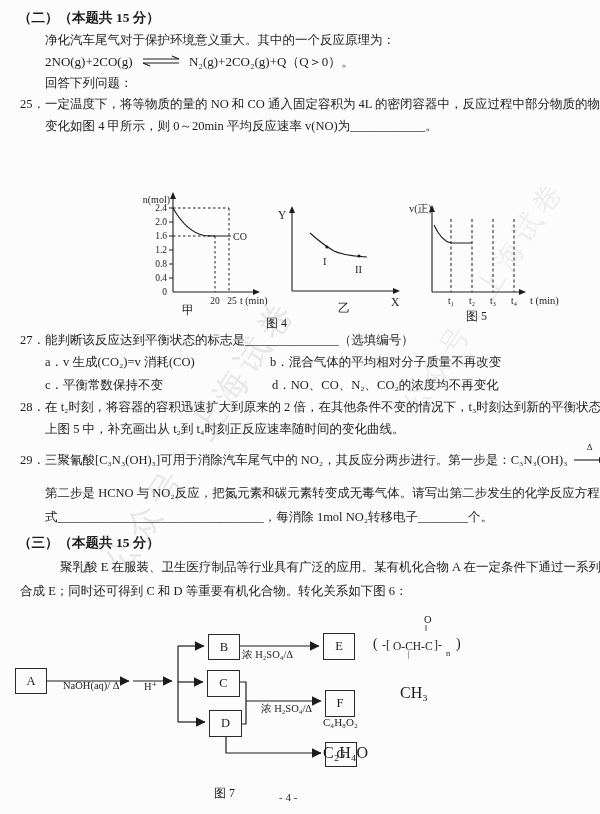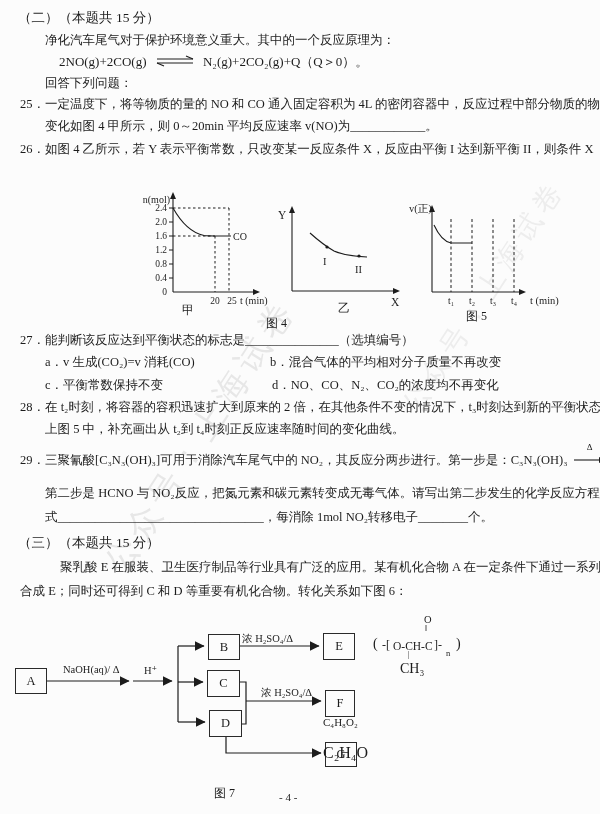--- a/index.html
+++ b/index.html
@@ -1,30 +1,30 @@
 <!DOCTYPE html>
 <html><head>
 <meta charset="utf-8">
 <style>
   html,body{margin:0;padding:0;background:#e8e8e8;}
   .page{position:relative;width:600px;height:814px;background:#fcfcfc;overflow:hidden;
         font-family:"Liberation Serif","DejaVu Serif",serif;color:#1c1c1c;}
   .t{position:absolute;white-space:nowrap;font-size:12.5px;line-height:1.25;z-index:2;}
-  .bold{font-weight:400;font-size:13.5px;}
-  .eq{font-size:13px;margin-left:14px;}
+  .bold{font-weight:700;font-size:13.5px;}
+  .eq{font-size:13px;}
   .eq .equilib{display:inline-block;vertical-align:middle;margin:0 4px;}
   .rxn-arrow{display:inline-block;position:relative;width:34px;vertical-align:baseline;margin:0 2px;}
   .rxn-arrow .cond{position:absolute;top:-13px;left:50%;transform:translateX(-50%);font-size:9px;}
   .rxn-arrow svg{display:block;margin-top:0px;}
   .figure{position:absolute;z-index:2;}
   .figure svg text{font-family:"Liberation Serif","DejaVu Serif",serif;fill:#1c1c1c;}
   .caption{position:absolute;font-size:12px;z-index:2;white-space:nowrap;}
   .fbox{position:absolute;border:1.3px solid #2a2a2a;display:flex;align-items:center;justify-content:center;
         font-size:12.5px;background:#fcfcfc;z-index:3;}
-  .dlabel{position:absolute;font-size:10.5px;white-space:nowrap;z-index:3;}
+  .dlabel{position:absolute;font-size:10.5px;white-space:nowrap;z-index:3;margin-top:16px;}
   .chem{position:absolute;white-space:nowrap;z-index:3;}
   .wm{position:absolute;z-index:1;color:rgba(90,90,90,0.13);font-size:34px;white-space:nowrap;
       pointer-events:none;letter-spacing:6px;font-family:"Liberation Sans","DejaVu Sans",sans-serif;}
   svg line,svg path.stroke{stroke:#1c1c1c;}
 </style>
 </head>
 <body>
 
 <div class="page">
 
@@ -44,21 +44,20 @@
         <path d="M3,8 l7,3" stroke="#1c1c1c" stroke-width="1.1" fill="none"></path>
       </svg>
     </span>
     <span>N₂(g)+2CO₂(g)+Q（Q＞0）。</span>
   </div>
 
   <div class="t" style="left:45px;top:76px">回答下列问题：</div>
 
   <div class="t" style="left:20px;top:97px">25．一定温度下，将等物质的量的 NO 和 CO 通入固定容积为 4L 的密闭容器中，反应过程中部分物质的物质的量</div>
   <div class="t" style="left:45px;top:119px">变化如图 4 甲所示，则 0～20min 平均反应速率 v(NO)为____________。</div>
-  <div class="t" style="left:20px;top:142px">26．如图 4 乙所示，若 Y 表示平衡常数，只改变某一反应条件 X，反应由平衡 I 达到新平衡 II，则条件 X</div>
 
   <div class="figure" style="left:118px;top:192px">
     <svg width="172" height="132" viewBox="0 0 172 132">
       <line x1="55" y1="4" x2="55" y2="100" stroke="#1c1c1c" stroke-width="1.1"></line>
       <path d="M55,0 L52,7 L58,7 Z" fill="#1c1c1c"></path>
       <line x1="55" y1="100" x2="138" y2="100" stroke="#1c1c1c" stroke-width="1.1"></line>
       <path d="M142,100 L135,97 L135,103 Z" fill="#1c1c1c"></path>
       <line x1="51" y1="16" x2="55" y2="16" stroke="#1c1c1c"></line>
         <line x1="51" y1="30" x2="55" y2="30" stroke="#1c1c1c"></line>
       <line x1="51" y1="44" x2="55" y2="44" stroke="#1c1c1c"></line>
@@ -191,19 +190,19 @@
   <div>
     <span class="chem" style="left:373px;top:636px;font-size:14px">(</span>
     <span class="chem" style="left:382px;top:638px;font-size:12px">-[</span>
     <span class="chem" style="left:393px;top:640px;font-size:11.5px">O-CH-C</span>
     <span class="chem" style="left:434px;top:638px;font-size:12px">]-</span>
     <span class="chem" style="left:446px;top:648px;font-size:8.5px">n</span>
     <span class="chem" style="left:456px;top:636px;font-size:14px">)</span>
     <span class="chem" style="left:424px;top:614px;font-size:10.5px">O</span>
     <span class="chem" style="left:425px;top:624px;font-size:8px">‖</span>
     <span class="chem" style="left:408px;top:650px;font-size:8px">|</span>
-    <span class="chem" style="left:400px;top:661px;font-size:14px">CH₃</span>
+    <span class="chem" style="left:400px;top:684px;font-size:16px">CH₃</span>
   </div>
 
   <div class="caption" style="left:214px;top:785px">图 7</div>
   <div class="caption" style="left:279px;top:791px;font-size:11px">- 4 -</div>
 
 </div>
 
 </body></html>

